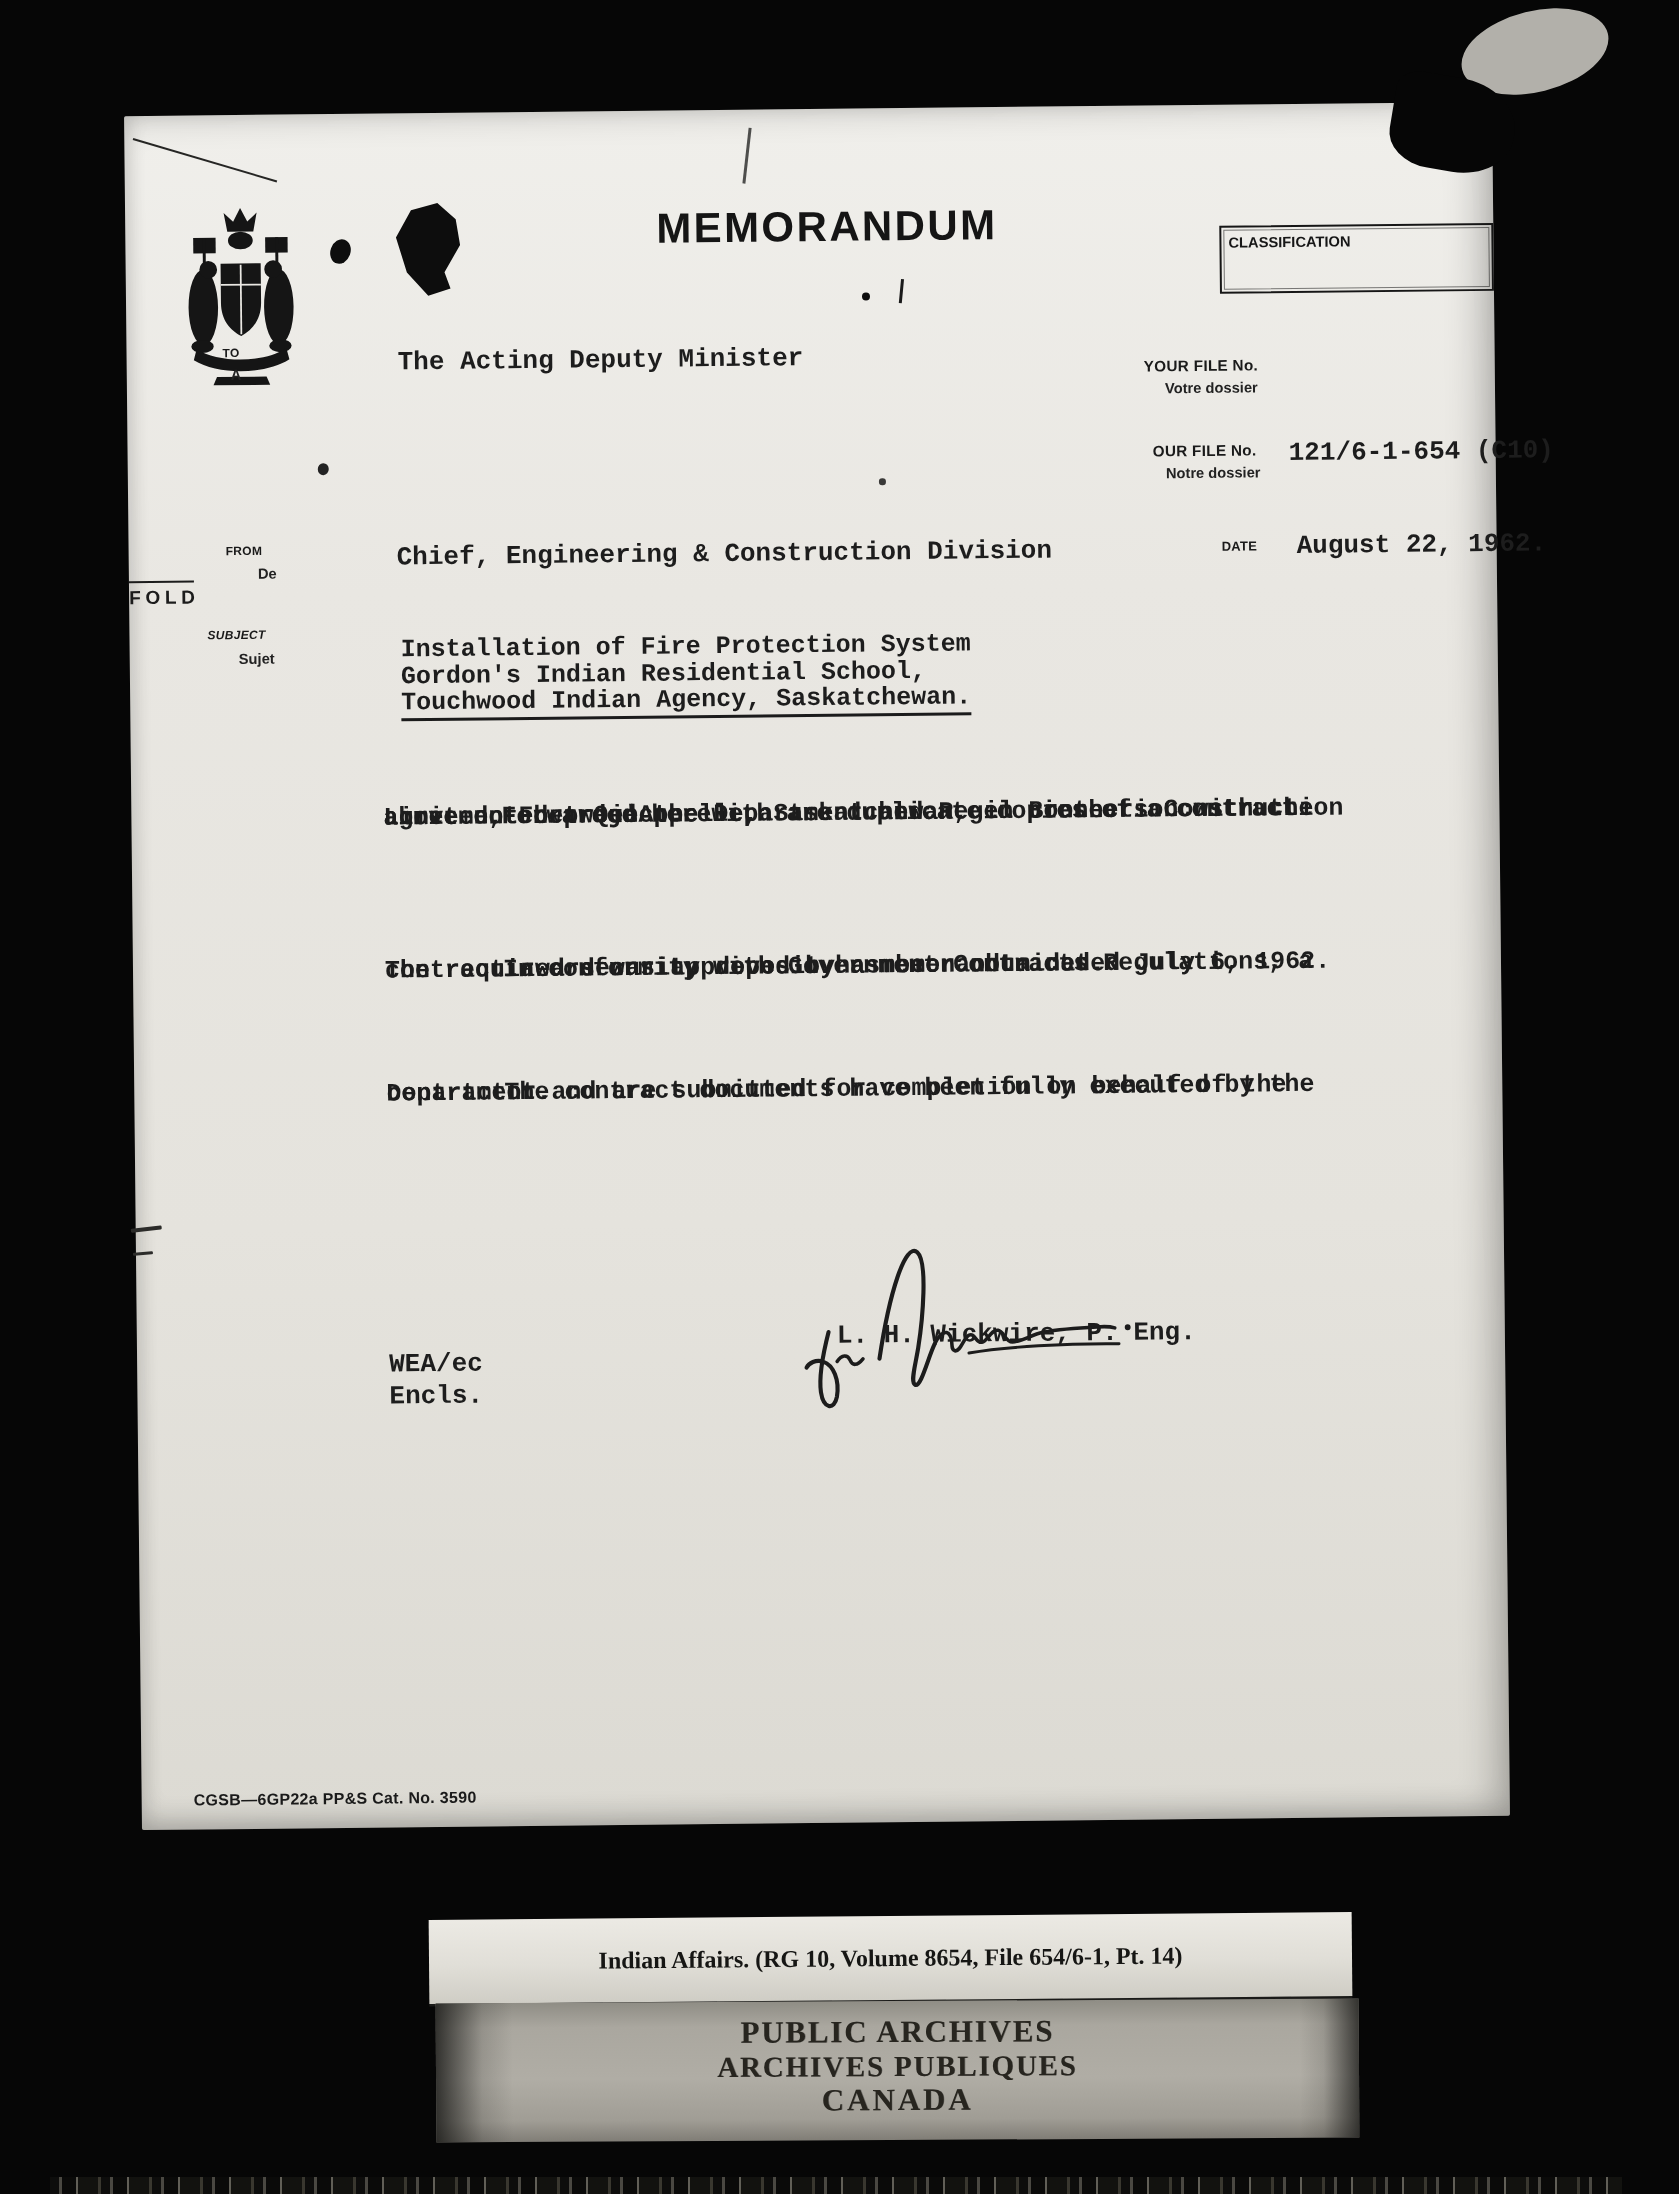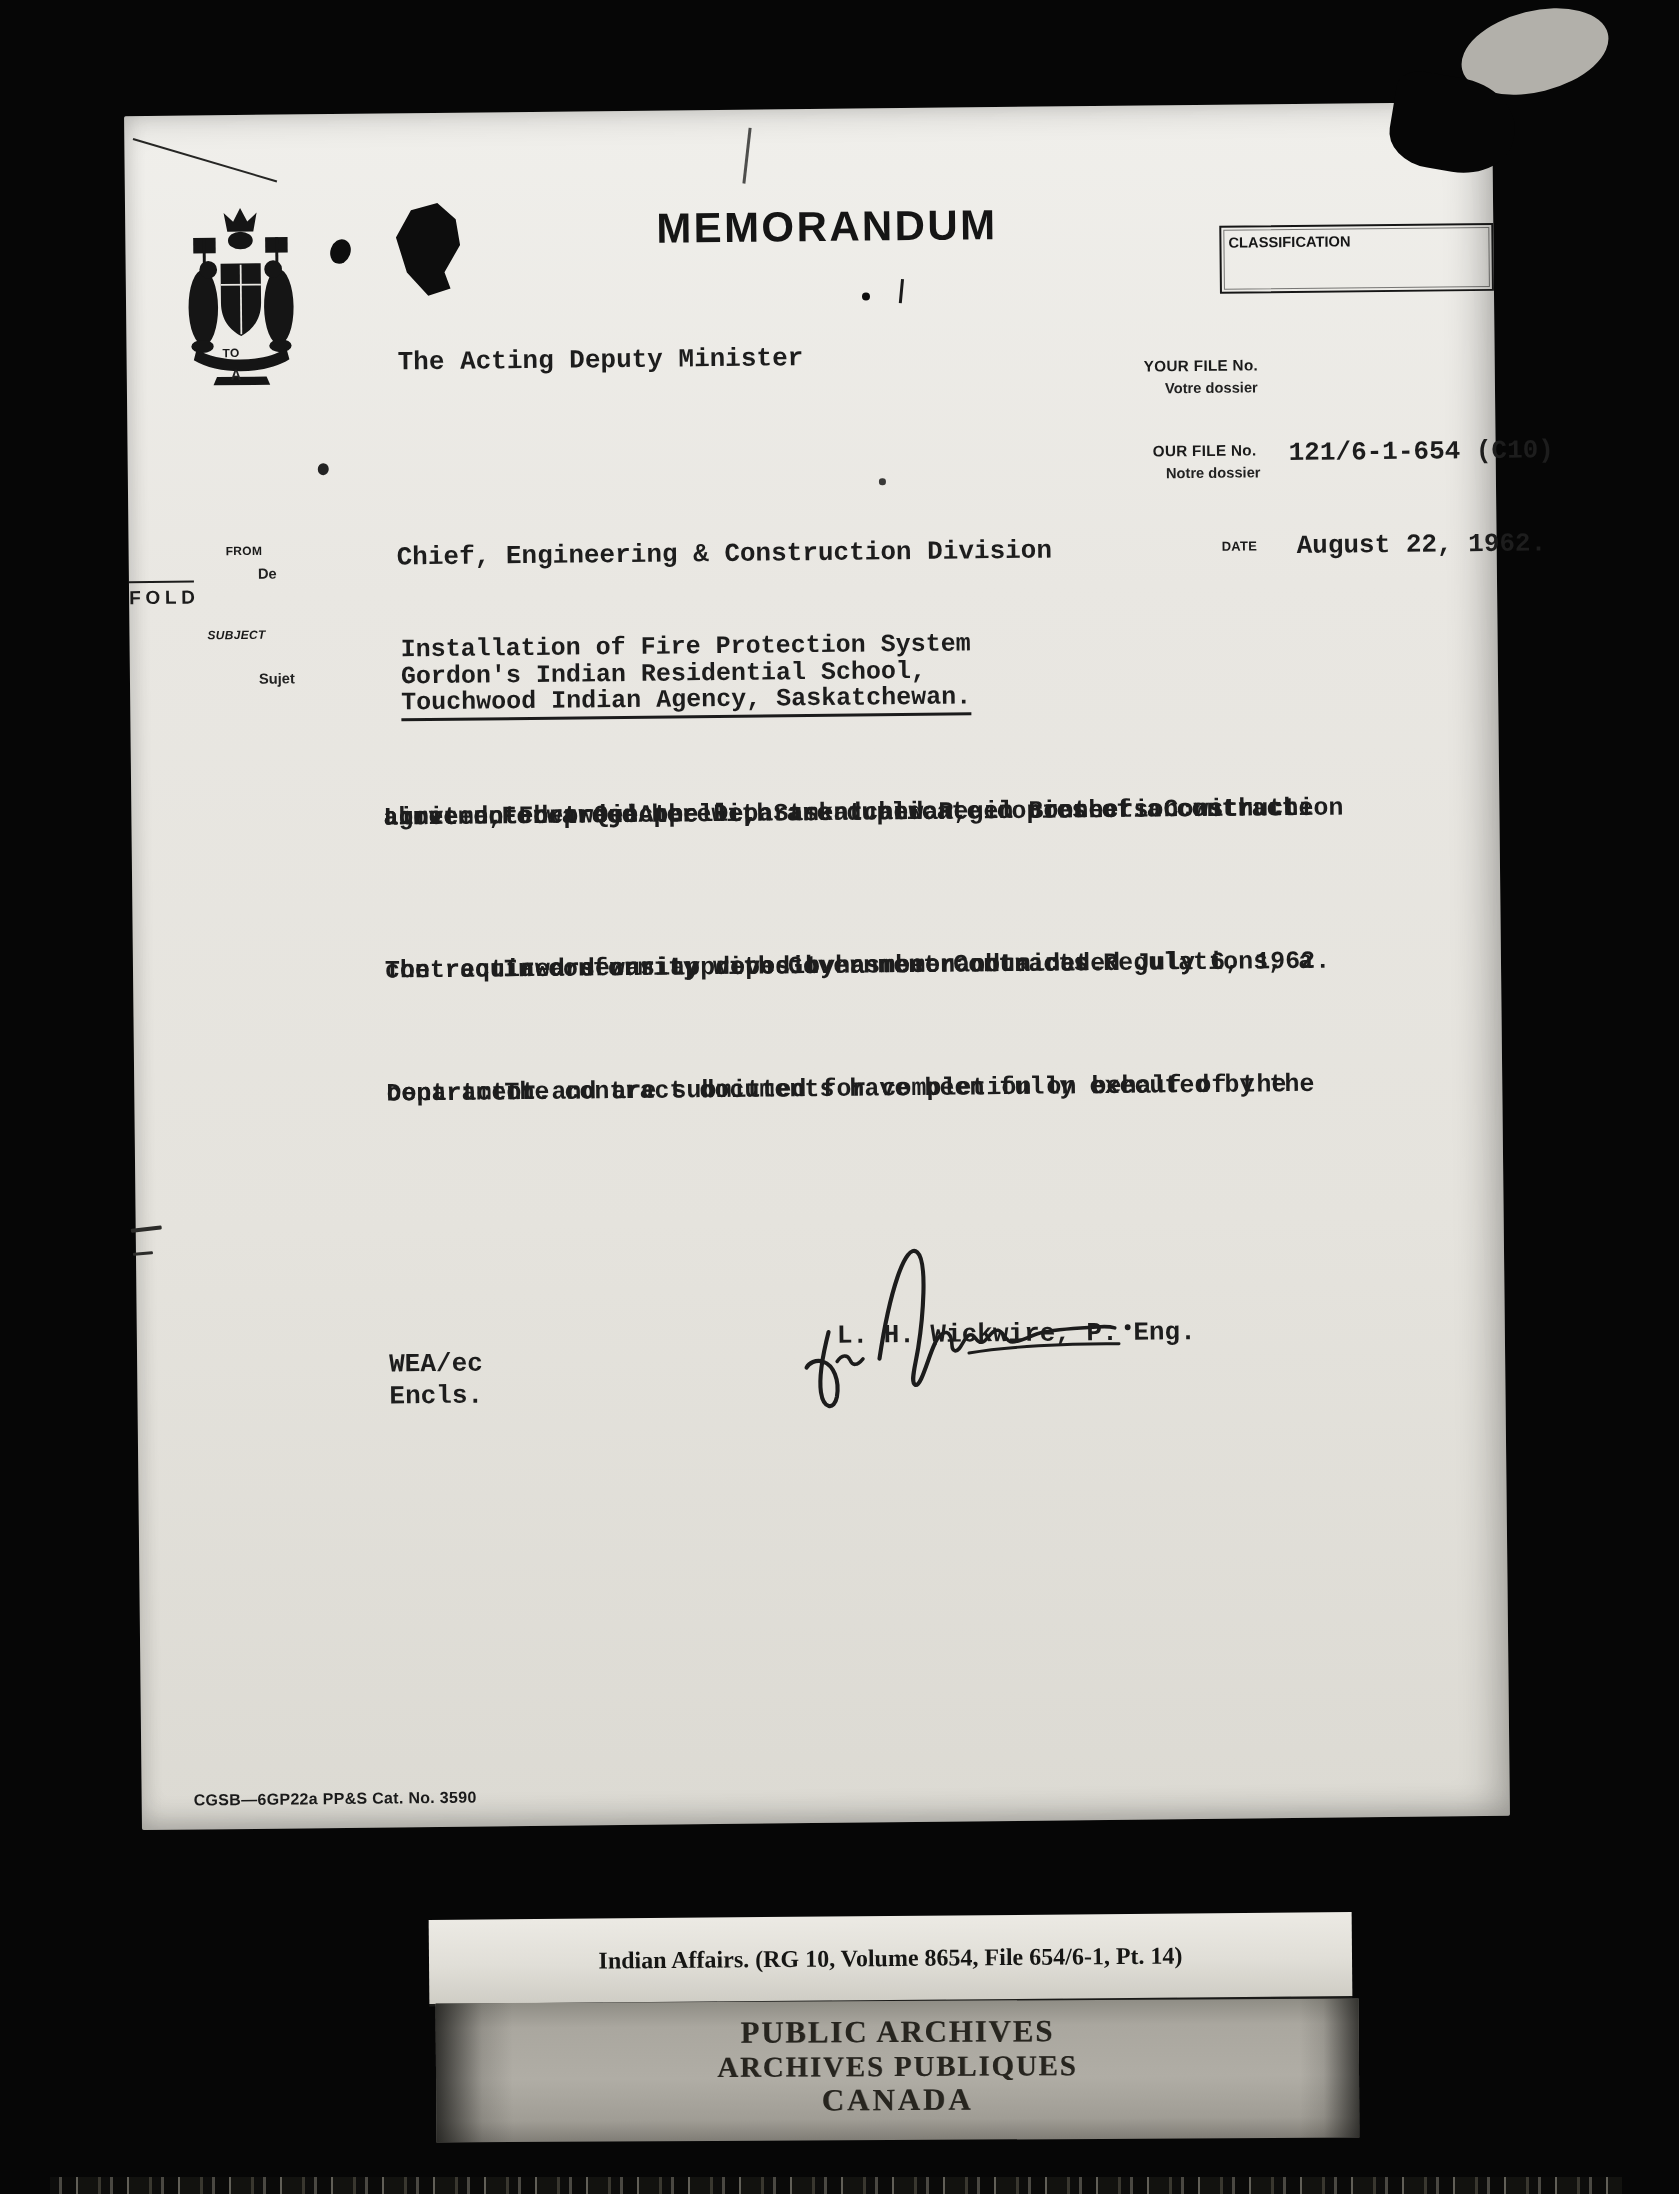--- a/index.html
+++ b/index.html
@@ -139,21 +139,21 @@
 
   <div class="lbl" style="left:97px;top:429px;">FROM</div>
   <div class="lbl-fr" style="left:129px;top:451px;">De</div>
   <div class="typed" style="left:268px;top:429px;">Chief, Engineering &amp; Construction Division</div>
   <div class="lbl" style="left:1093px;top:434px;font-size:13px;">DATE</div>
   <div class="typed" style="left:1168px;top:427px;">August 22, 1962.</div>
 
   <div class="fold-mark">FOLD</div>
 
   <div class="lbl" style="left:78px;top:513px;font-style:italic;">SUBJECT</div>
-  <div class="lbl-fr" style="left:109px;top:556px;margin-left:20px;">Sujet</div>
+  <div class="lbl-fr" style="left:109px;top:536px;">Sujet</div>
   <div class="subject-wrap">
     <span class="subject-line">Installation of Fire Protection System</span>
     <span class="subject-line">Gordon's Indian Residential School,</span>
     <span class="subject-line">
         <span class="u">Touchwood Indian Agency, Saskatchewan.</span>
       </span>
   </div>
 
   <div class="body-block" style="left:252px;top:689px;">
     <div class="indent">Forwarded herewith are duplicate copies of a contract</div>

